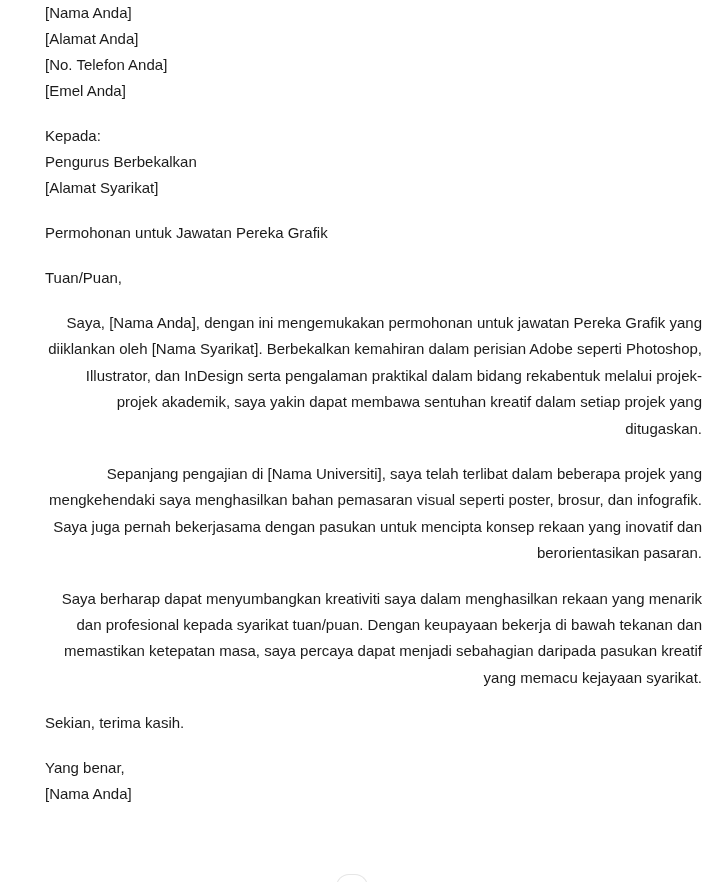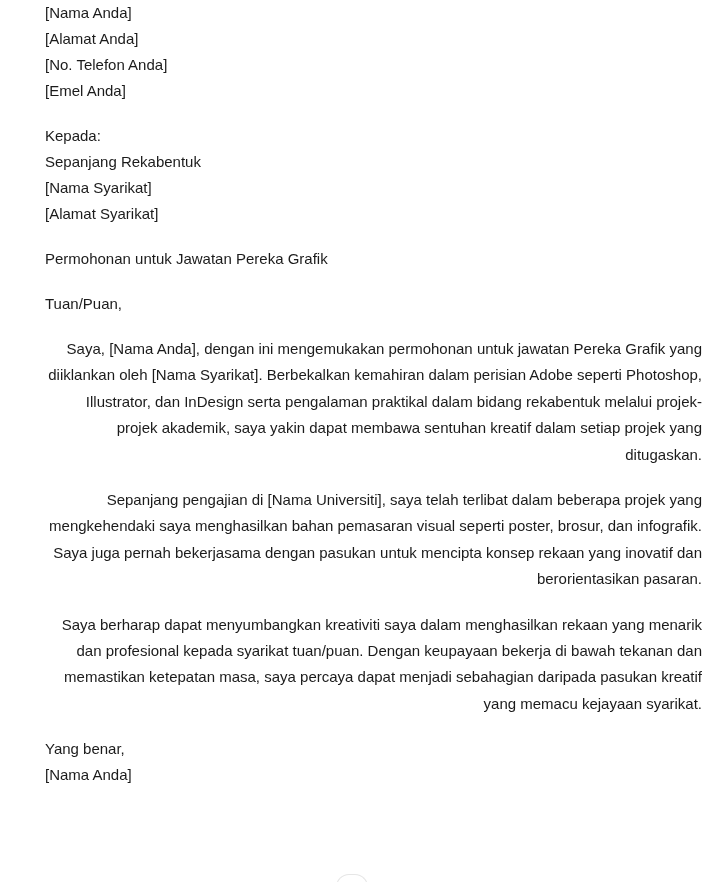--- a/index.html
+++ b/index.html
@@ -69,37 +69,39 @@
   <div class="block">
     <p class="line bold">[Nama Anda]</p>
     <p class="line bold">[Alamat Anda]</p>
     <p class="line bold">[No. Telefon Anda]</p>
     <p class="line bold">[Emel Anda]</p>
   </div>
 
 
   <div class="block">
     <p class="line bold">Kepada:</p>
-    <p class="line regular">Sepanjang Rekabentuk</p>
-    <p class="line bold">[Nama Syarikat]</p>
+    <p class="line regular">Pengurus Berbekalkan</p>
     <p class="line bold">[Alamat Syarikat]</p>
   </div>
 
   <div class="block">
     <p class="line bold">Permohonan untuk Jawatan Pereka Grafik</p>
   </div>
 
   <div class="block">
     <p class="line bold">Tuan/Puan,</p>
   </div>
 
   <p class="para">Saya, [Nama Anda], dengan ini mengemukakan permohonan untuk jawatan Pereka Grafik yang diiklankan oleh [Nama Syarikat]. Berbekalkan kemahiran dalam perisian Adobe seperti Photoshop, Illustrator, dan InDesign serta pengalaman praktikal dalam bidang rekabentuk melalui projek-projek akademik, saya yakin dapat membawa sentuhan kreatif dalam setiap projek yang ditugaskan.</p>
   <p class="para">Sepanjang pengajian di [Nama Universiti], saya telah terlibat dalam beberapa projek yang mengkehendaki saya menghasilkan bahan pemasaran visual seperti poster, brosur, dan infografik. Saya juga pernah bekerjasama dengan pasukan untuk mencipta konsep rekaan yang inovatif dan berorientasikan pasaran.</p>
   <p class="para">Saya berharap dapat menyumbangkan kreativiti saya dalam menghasilkan rekaan yang menarik dan profesional kepada syarikat tuan/puan. Dengan keupayaan bekerja di bawah tekanan dan memastikan ketepatan masa, saya percaya dapat menjadi sebahagian daripada pasukan kreatif yang memacu kejayaan syarikat.</p>
 
+  <div class="block">
+    <p class="line regular">Sekian, terima kasih.</p>
+  </div>
 
   <div class="block">
     <p class="line regular">Yang benar,</p>
     <p class="line bold">[Nama Anda]</p>
   </div>
 
 </div>
 
 <div class="floating-pill"></div>
 

